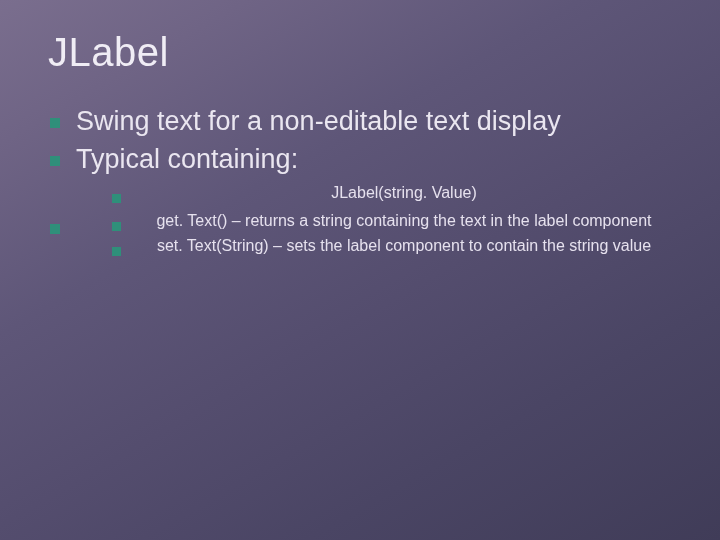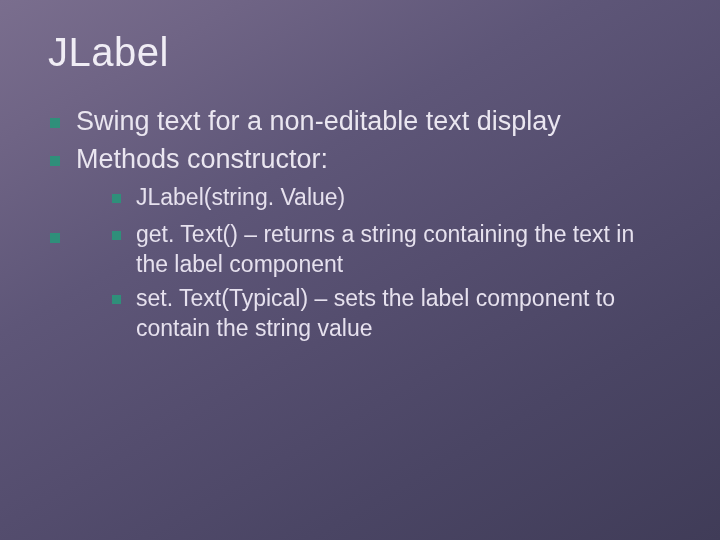--- a/index.html
+++ b/index.html
@@ -56,24 +56,25 @@
     background: #2f8f7a;
   }
   .level2 {
     margin-top: 6px;
     margin-bottom: 8px;
     padding-left: 36px;
   }
   .level2 > li {
     position: relative;
     padding-left: 24px;
-    font-size: 23px;
+    font-size: 16px;
     line-height: 1.3;
     margin-bottom: 4px;
     color: #e6e1ee;
+    text-align: center;
   }
   .level2 > li::before {
     content: "";
     position: absolute;
     left: 0;
     top: 11px;
     width: 9px;
     height: 9px;
     background: #2f8f7a;
   }
@@ -86,31 +87,31 @@
 <body>
 
 <div class="slide">
   <h1 class="title">JLabel</h1>
 
   <ul class="level1">
     <li>
       <span>Swing text for a non-editable text display</span>
     </li>
     <li>
-      <span>Methods constructor:</span>
+      <span>Typical containing:</span>
       <ul class="level2">
         <li>
           <span>JLabel(string. Value)</span>
         </li>
       </ul>
     </li>
     <li>
       <ul class="level2">
         <li>
           <span class="methodline">get. Text()</span><span class="methodline"> – returns a string containing the text in the label component</span>
         </li>
         <li>
-          <span class="methodline">set. Text(Typical)</span><span class="methodline"> – sets the label component to contain the string value</span>
+          <span class="methodline">set. Text(String)</span><span class="methodline"> – sets the label component to contain the string value</span>
         </li>
       </ul>
     </li>
   </ul>
 </div>
 
 </body></html>

